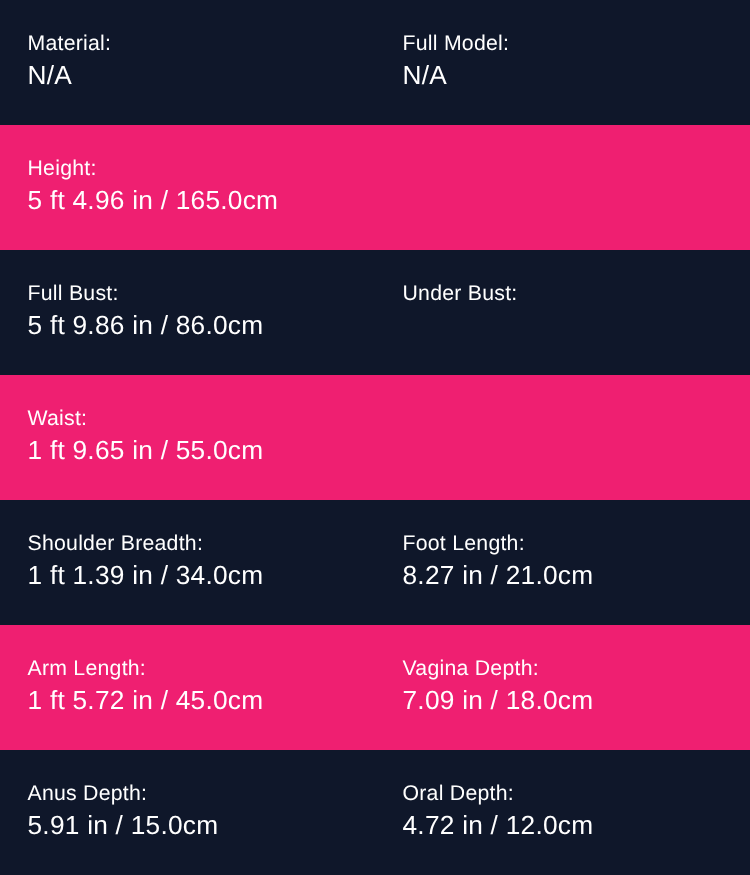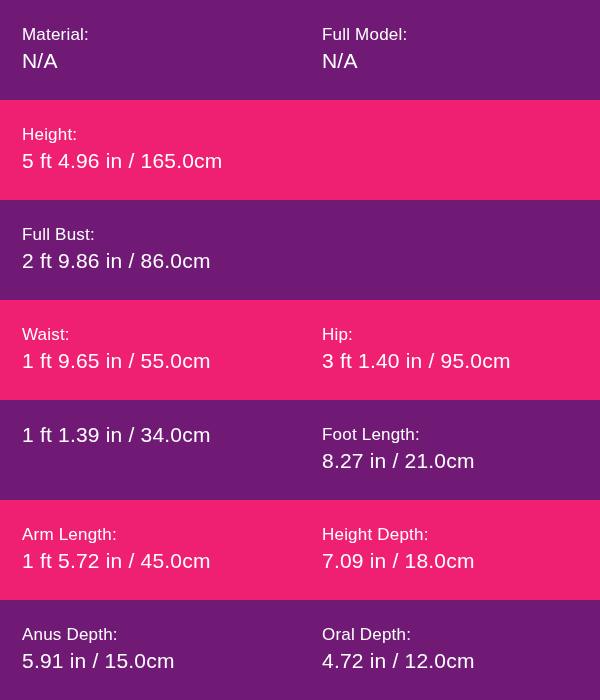--- a/index.html
+++ b/index.html
@@ -18,21 +18,21 @@
     display: flex;
     flex-direction: column;
   }
   .spec-row {
     display: flex;
     flex-direction: row;
     height: 100px;
     box-sizing: border-box;
   }
   .spec-row.dark {
-    background: #701a75;
+    background: #0f172a;
   }
   .spec-row.pink {
     background: #ef1f71;
   }
   .spec-cell {
     width: 50%;
     box-sizing: border-box;
     padding: 22px 0 0 22px;
     display: flex;
     flex-direction: column;
@@ -72,54 +72,52 @@
   <div class="spec-row pink">
     <div class="spec-cell">
       <span class="spec-label">Height:</span>
       <span class="spec-value">5 ft 4.96 in / 165.0cm</span>
     </div>
   </div>
 
   <div class="spec-row dark">
     <div class="spec-cell">
       <span class="spec-label">Full Bust:</span>
-      <span class="spec-value">2 ft 9.86 in / 86.0cm</span>
+      <span class="spec-value">5 ft 9.86 in / 86.0cm</span>
     </div>
     <div class="spec-cell">
+      <span class="spec-label">Under Bust:</span>
     </div>
   </div>
 
   <div class="spec-row pink">
     <div class="spec-cell">
       <span class="spec-label">Waist:</span>
       <span class="spec-value">1 ft 9.65 in / 55.0cm</span>
     </div>
-    <div class="spec-cell">
-      <span class="spec-label">Hip:</span>
-      <span class="spec-value">3 ft 1.40 in / 95.0cm</span>
-    </div>
   </div>
 
   <div class="spec-row dark">
     <div class="spec-cell">
+      <span class="spec-label">Shoulder Breadth:</span>
       <span class="spec-value">1 ft 1.39 in / 34.0cm</span>
     </div>
     <div class="spec-cell">
       <span class="spec-label">Foot Length:</span>
       <span class="spec-value">8.27 in / 21.0cm</span>
     </div>
   </div>
 
   <div class="spec-row pink">
     <div class="spec-cell">
       <span class="spec-label">Arm Length:</span>
       <span class="spec-value">1 ft 5.72 in / 45.0cm</span>
     </div>
     <div class="spec-cell">
-      <span class="spec-label">Height Depth:</span>
+      <span class="spec-label">Vagina Depth:</span>
       <span class="spec-value">7.09 in / 18.0cm</span>
     </div>
   </div>
 
   <div class="spec-row dark">
     <div class="spec-cell">
       <span class="spec-label">Anus Depth:</span>
       <span class="spec-value">5.91 in / 15.0cm</span>
     </div>
     <div class="spec-cell">

